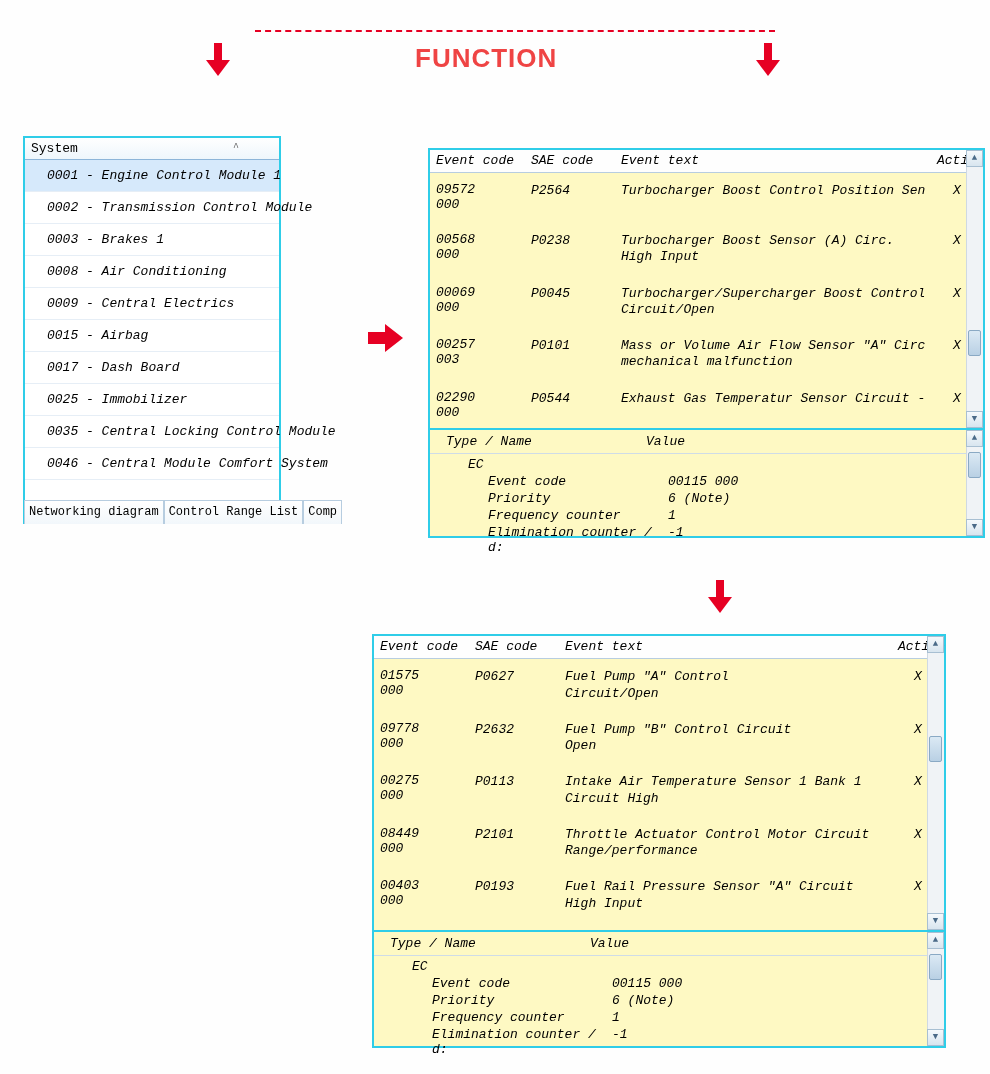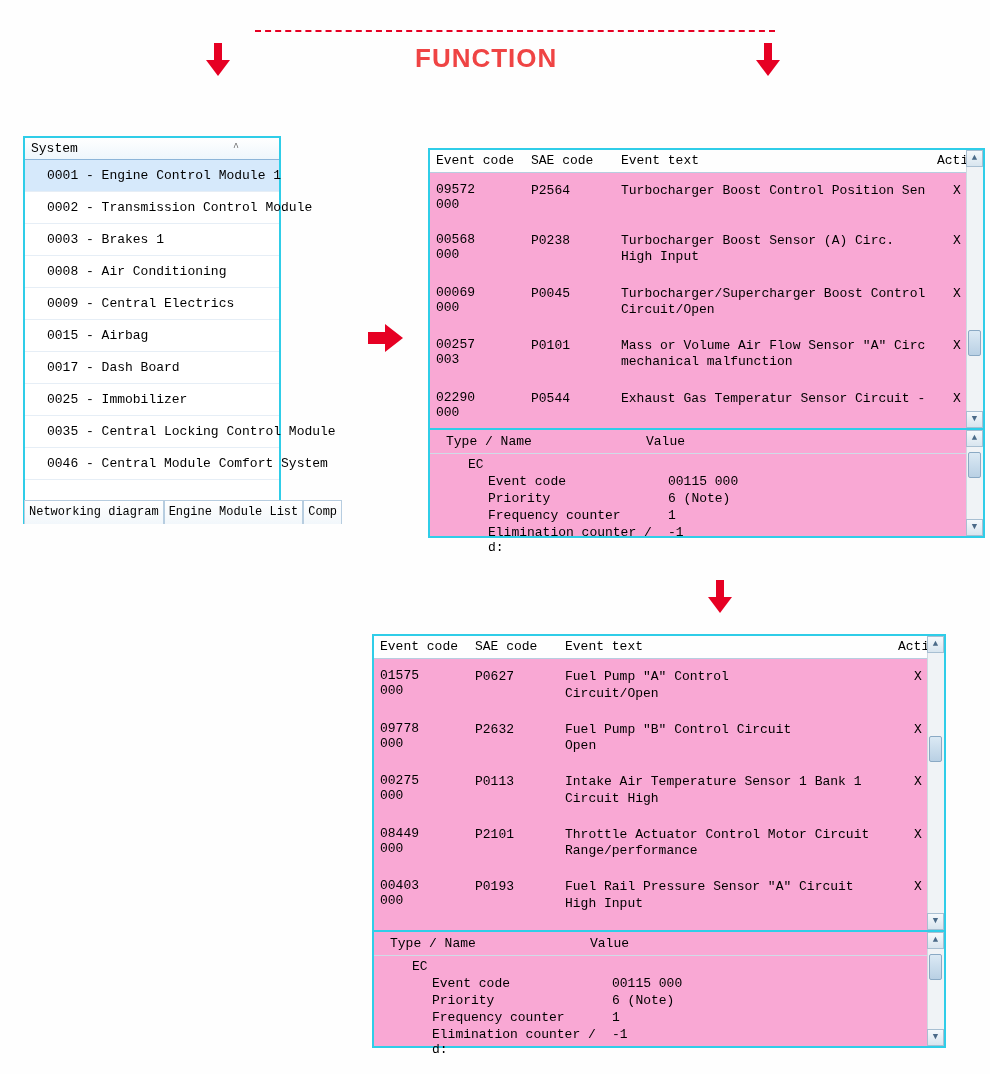--- a/index.html
+++ b/index.html
@@ -83,40 +83,41 @@
   }
   .sort {
     position: absolute; right: 40px; top: 4px; font-size: 10px; color:#666;
   }
   .system-list {}
   .system-item {
     padding: 8px 6px 8px 22px;
     border-bottom: 1px solid #e6eef6;
     font-size: 13px;
     white-space: nowrap;
+    font-style: italic;
   }
   .system-item.selected {
     background: #d6e9fb;
   }
   .tabs {
     position: absolute;
     bottom: -2px; left: -1px;
     display: flex;
     font-size: 12px;
   }
   .tab {
     border: 1px solid #b7cde0;
     border-bottom: none;
     background: linear-gradient(#fff,#f2f7fb);
     padding: 4px 4px 5px 4px;
     white-space: nowrap;
   }
 
   
-  .eventpanel { background:#f9a8d4; }
+  .eventpanel { background:#fef9c3;font-style:italic; }
   .ev-header, .ev-row {
     display: flex;
     padding: 3px 6px;
     font-size: 13px;
   }
   .ev-header { border-bottom: 1px solid #b7cde0; background:#fefefe; }
   .c-code { width: 95px; }
   .c-sae  { width: 90px; }
   .c-text { flex: 1; padding-right: 6px; line-height: 1.25; }
   .c-act  { width: 40px; text-align: center; }
@@ -200,21 +201,21 @@
     <div class="system-item">0008 - Air Conditioning</div>
     <div class="system-item">0009 - Central Electrics</div>
     <div class="system-item">0015 - Airbag</div>
     <div class="system-item">0017 - Dash Board</div>
     <div class="system-item">0025 - Immobilizer</div>
     <div class="system-item">0035 - Central Locking Control Module</div>
     <div class="system-item">0046 - Central Module Comfort System</div>
   </div>
   <div class="tabs">
     <div class="tab">Networking diagram</div>
-    <div class="tab">Engine Module List</div>
+    <div class="tab">Control Range List</div>
     <div class="tab">Comp</div>
   </div>
 </div>
 
 <div class="panel eventpanel" style="left:428px; top:148px; width:557px; height:390px;">
   <div style="position:relative; height:278px;">
     <div class="ev-header">
       <div class="c-code">Event code</div>
       <div class="c-sae">SAE code</div>
       <div class="c-text">Event text</div>

